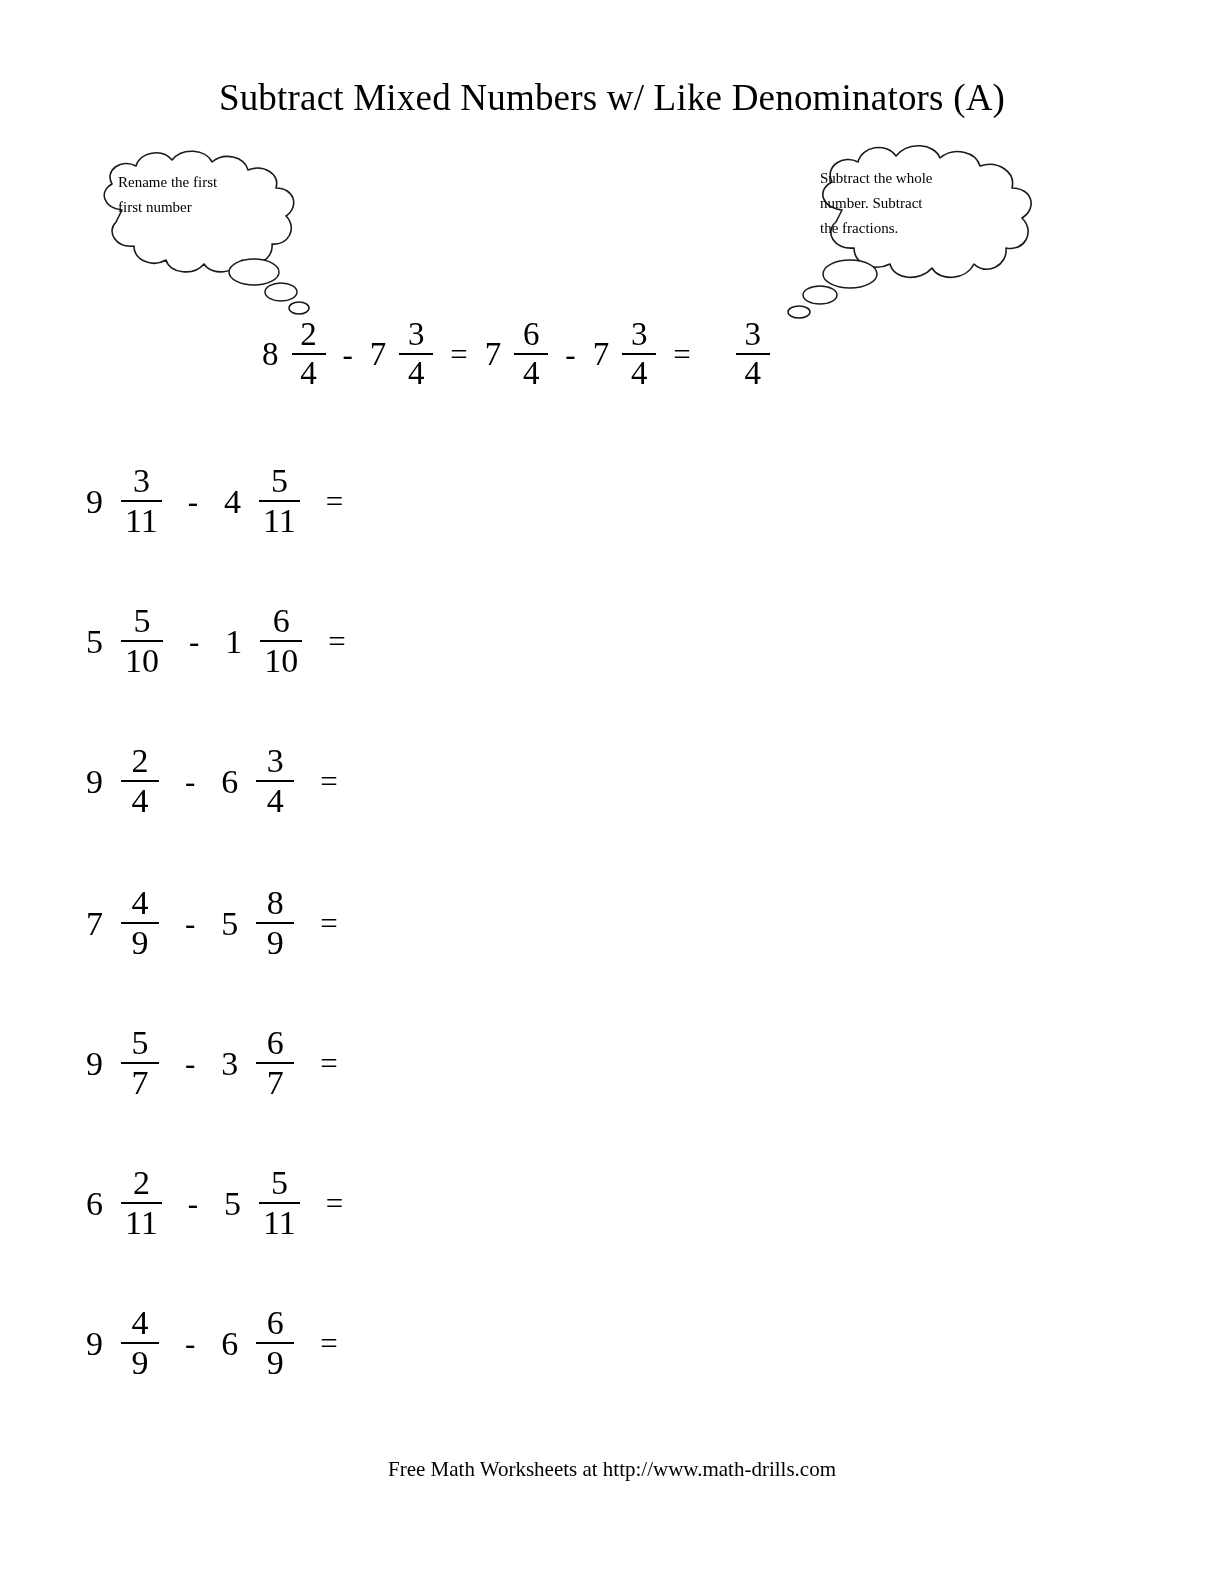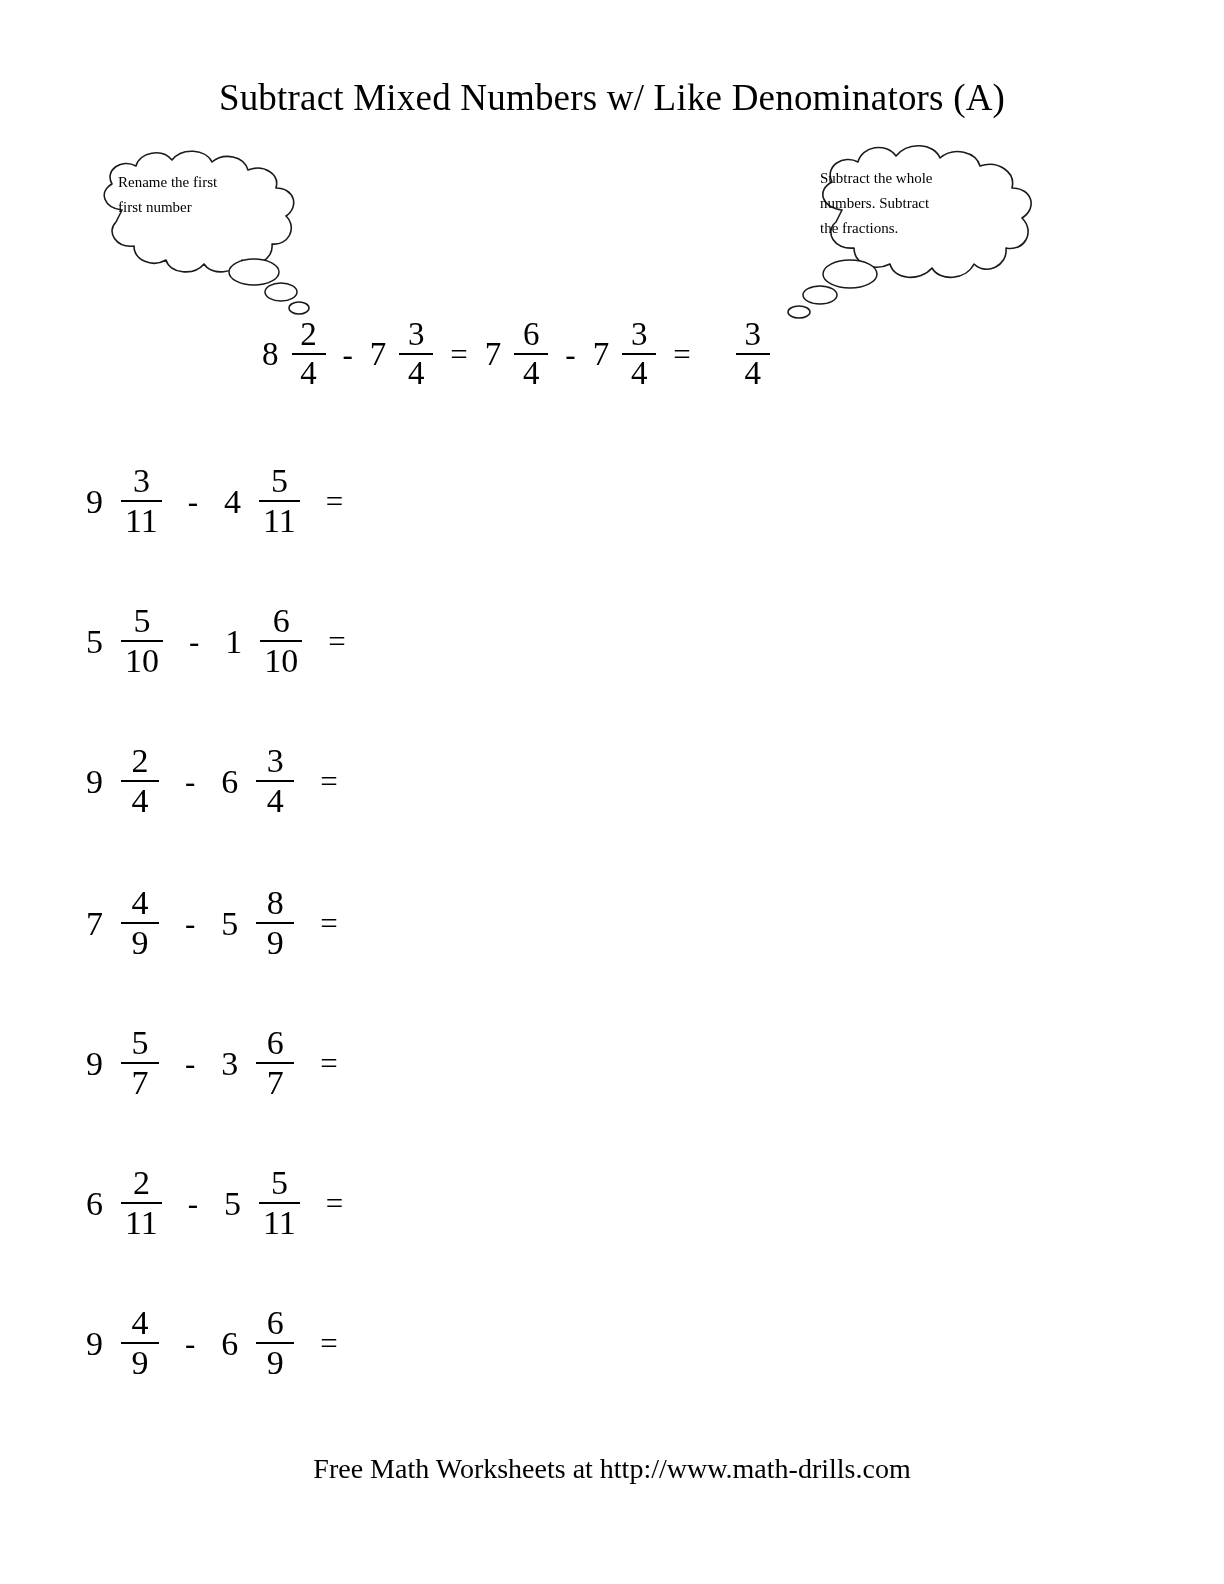--- a/index.html
+++ b/index.html
@@ -114,21 +114,21 @@
   .problem-row .op-equals { margin-left: 26px; }
   .problem-row .second-term { margin-left: 0; }
 
   
   #footer-text {
     position: absolute;
     top: 1452px;
     left: 0;
     width: 1224px;
     text-align: center;
-    font-size: 28px;
+    font-size: 21px;
     line-height: 34px;
     white-space: nowrap;
   }
 </style>
 </head>
 <body>
 
 <div id="worksheet-title">Subtract Mixed Numbers w/ Like Denominators (A)</div>
 
 <div id="bubble-left" class="thought-bubble">
@@ -172,21 +172,21 @@
              C182,140 156,142 148,128
              C136,142 110,140 106,124
              C90,132 70,124 70,108
              C50,110 40,92 52,82 Z" fill="#ffffff" stroke="#1a1a1a" stroke-width="1.6" stroke-linejoin="round"></path>
     <ellipse cx="66" cy="134" rx="27" ry="14" fill="#ffffff" stroke="#1a1a1a" stroke-width="1.5"></ellipse>
     <ellipse cx="36" cy="155" rx="17" ry="9" fill="#ffffff" stroke="#1a1a1a" stroke-width="1.5"></ellipse>
     <ellipse cx="15" cy="172" rx="11" ry="6" fill="#ffffff" stroke="#1a1a1a" stroke-width="1.5"></ellipse>
   </svg>
   <div class="bubble-text">
     <div>Subtract the whole</div>
-    <div>numbers. Subtract</div>
+    <div>number. Subtract</div>
     <div>the fractions.</div>
   </div>
 </div>
 
 <div id="example-row" class="math-row">
 
   <div class="term">
     <span class="whole">8</span>
     <span class="frac">
       <span class="num">2</span>

